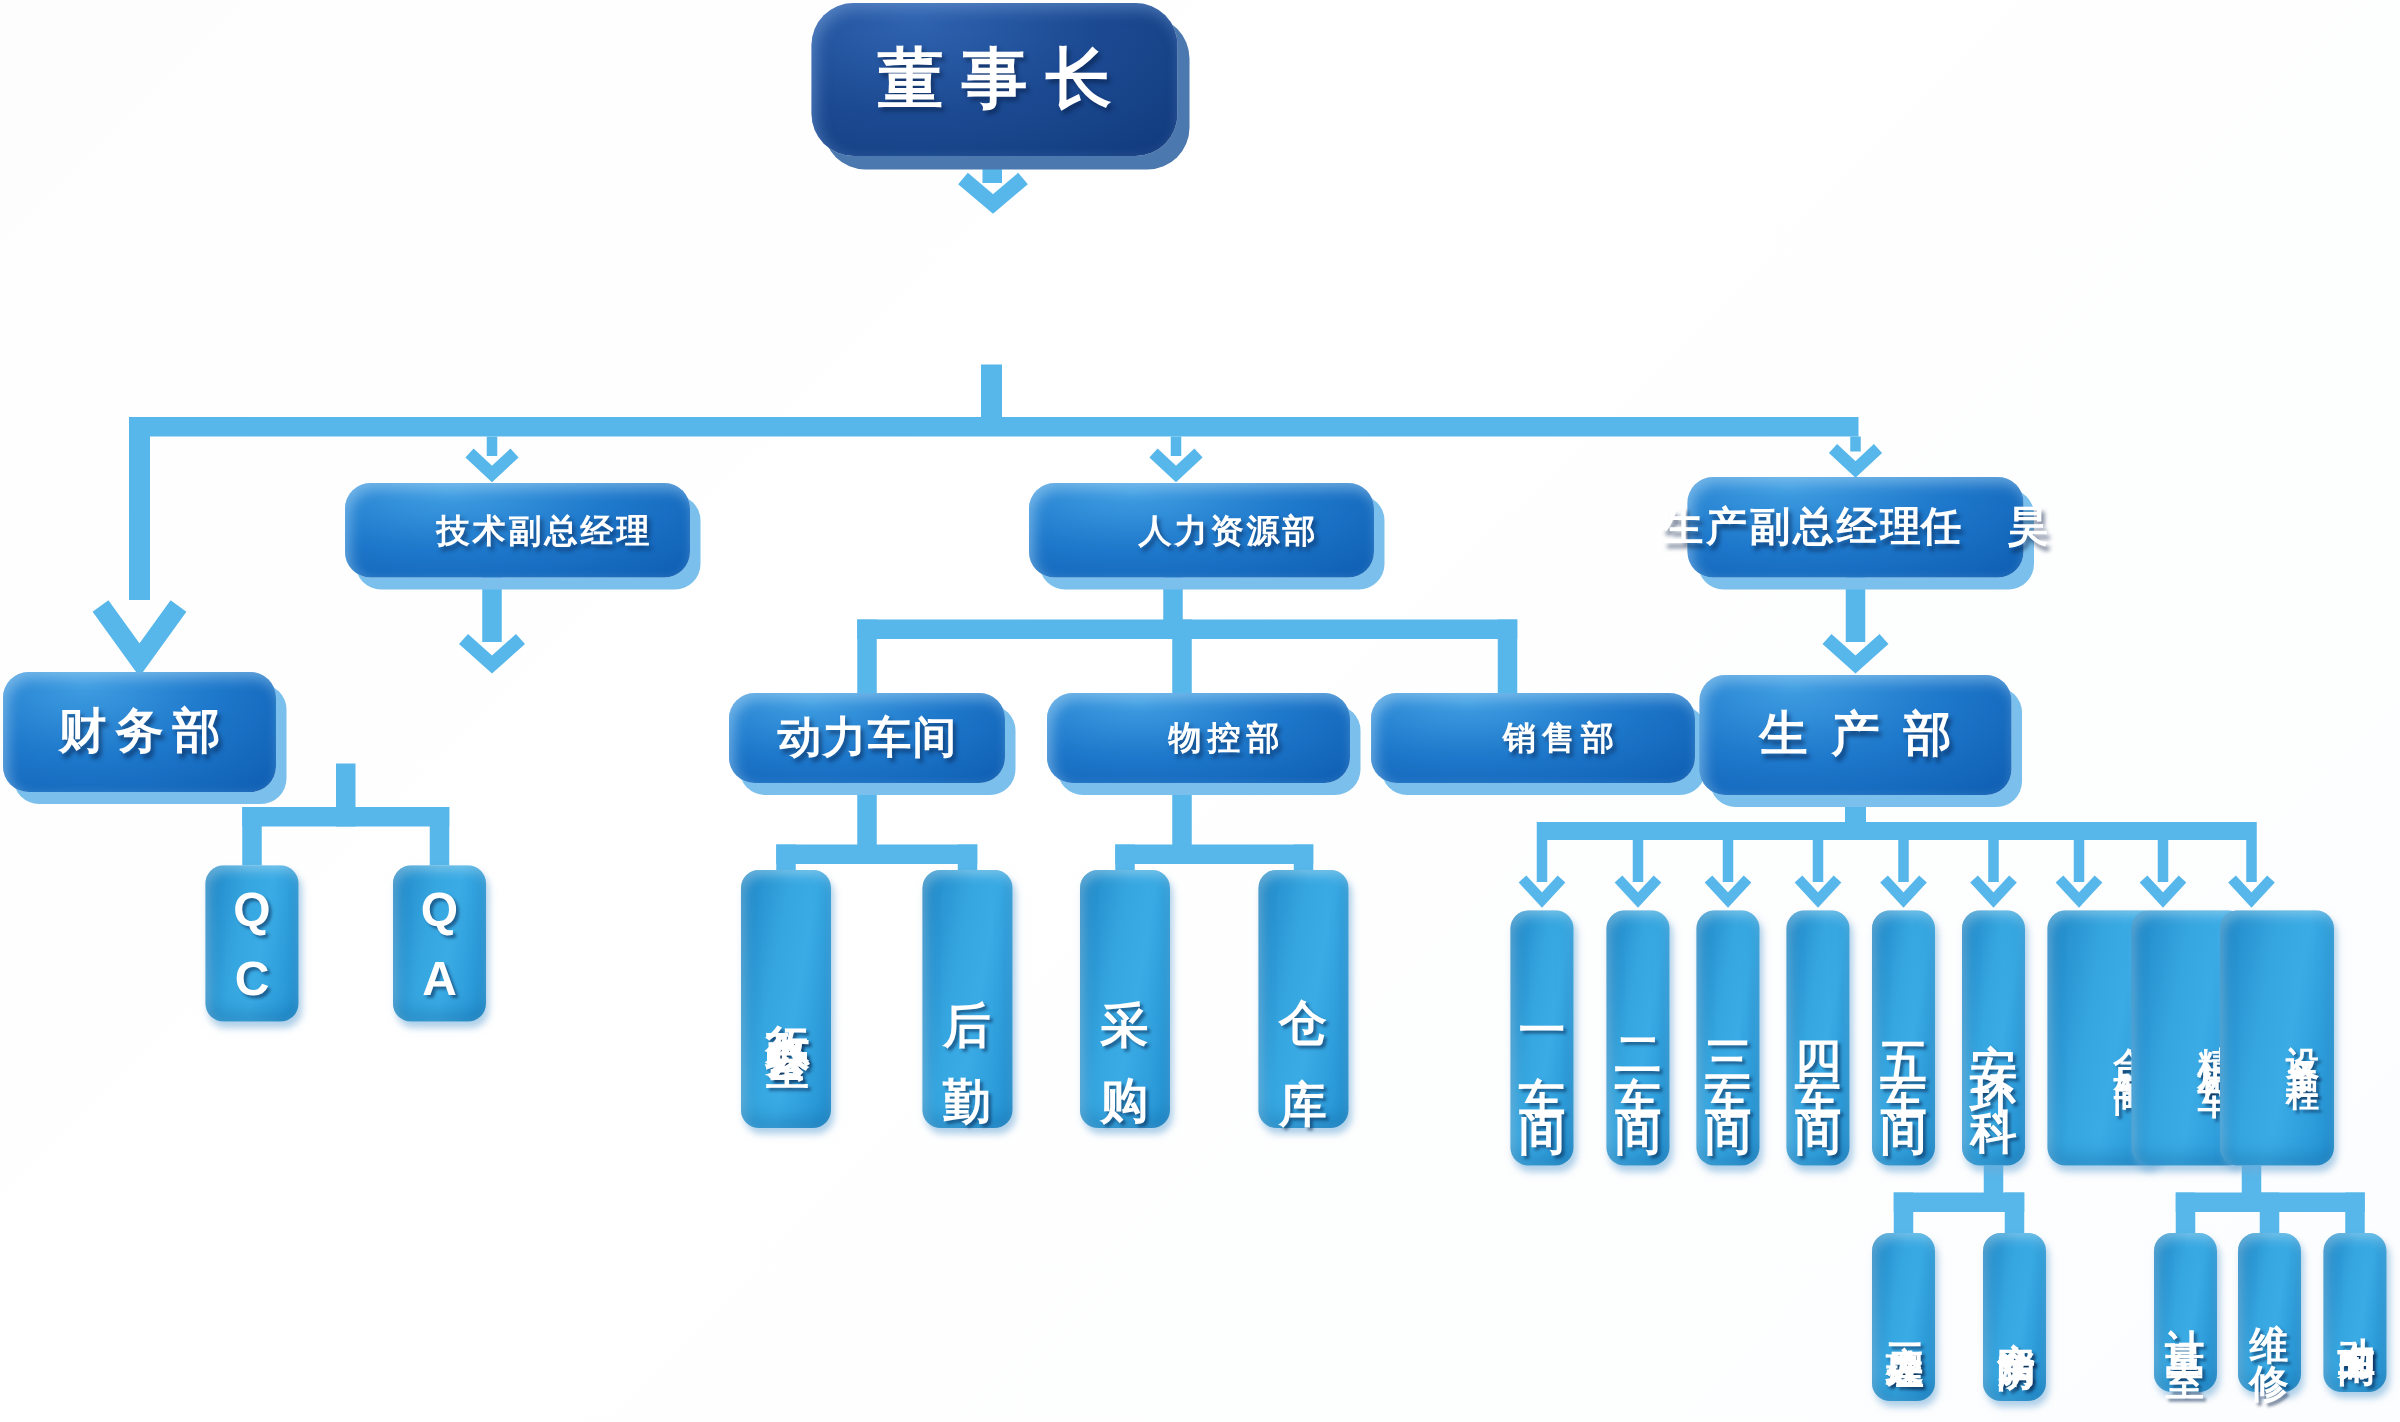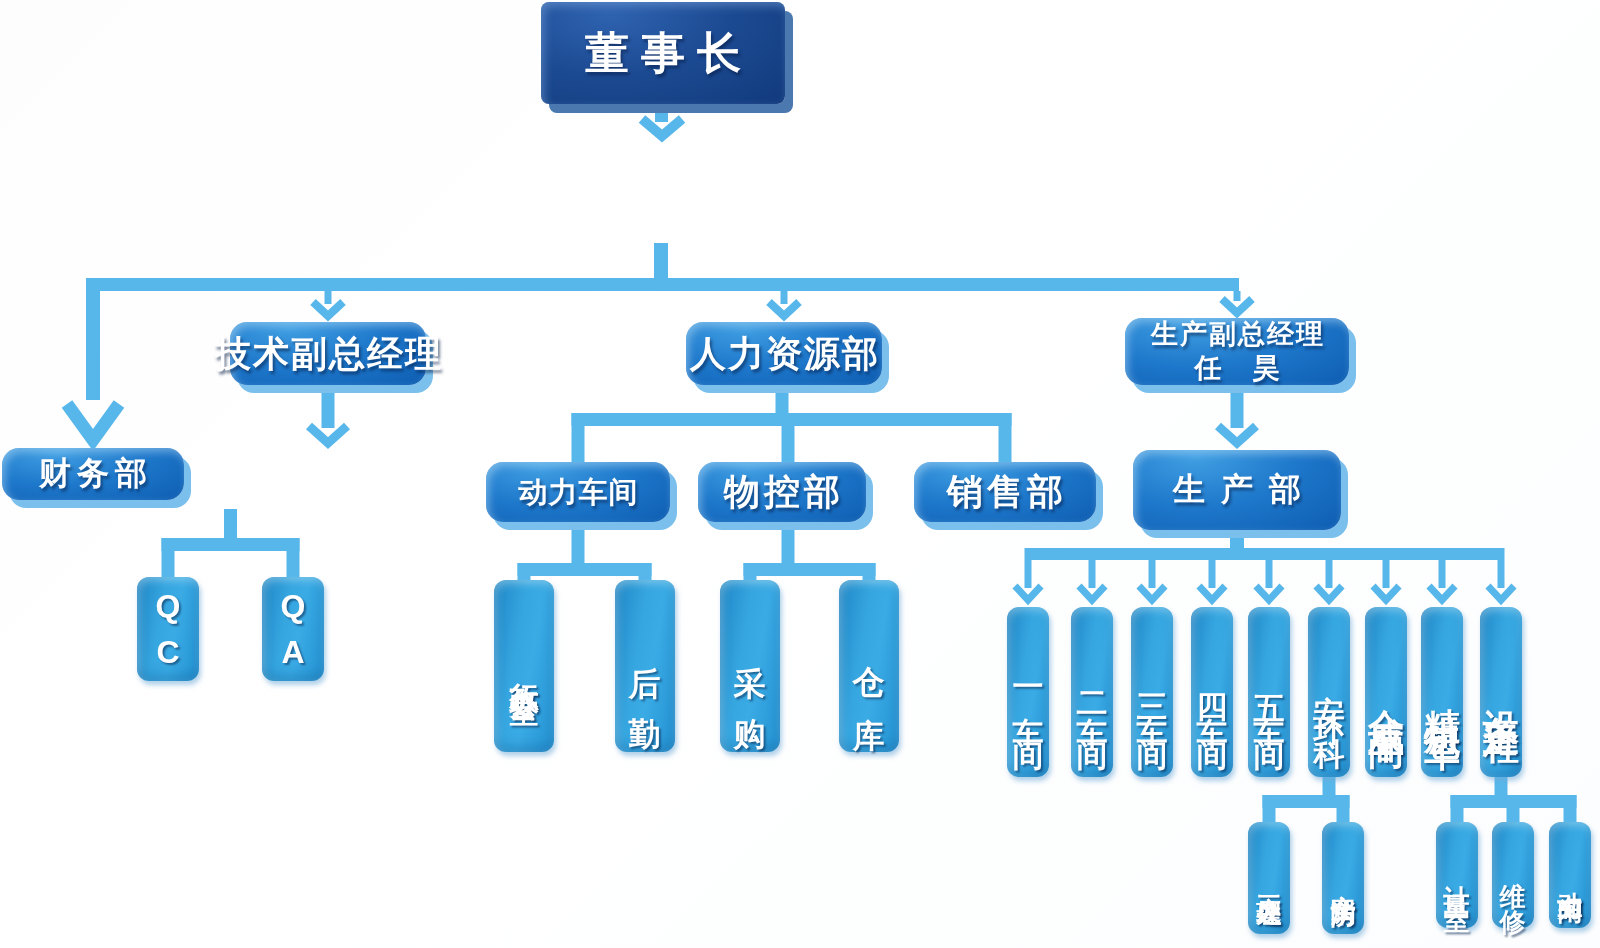--- a/index.html
+++ b/index.html
@@ -12,21 +12,21 @@
   .node{
     position:absolute;display:flex;align-items:center;justify-content:center;
     color:#fff;font-weight:bold;text-align:center;
   }
   .node .label{
     line-height:1.05;white-space:nowrap;
     letter-spacing:var(--ls,0px);margin-right:calc(var(--ls,0px) * -1);
     text-shadow:2px 3px 3px rgba(8,30,70,0.55);
   }
   .box-dark{
-    border-radius:8px;
+    border-radius:28px;
     background:radial-gradient(ellipse at 28% 12%,#2f63b0 0%,#1c4a92 48%,#113a7c 100%);
     box-shadow:8px 9px 0 #4a78af, inset 3px 4px 10px rgba(140,180,230,0.45);
   }
   .box-mid{
     border-radius:17px;
     background:radial-gradient(ellipse at 30% 10%,#3f9ee2 0%,#1e78cb 48%,#0e5db2 100%);
     box-shadow:7px 8px 0 #7bc0ec, inset 3px 4px 9px rgba(205,238,255,0.45);
   }
   .box-small{
     border-radius:12px;
@@ -34,23 +34,23 @@
     box-shadow:2px 4px 5px rgba(110,170,215,0.55),
                inset 0 -6px 12px rgba(8,90,150,0.35),
                inset 2px 3px 8px rgba(225,248,255,0.45);
   }
   .vtext{
     writing-mode:vertical-rl;text-orientation:upright;
     letter-spacing:var(--vls,0px);position:relative;top:calc(var(--vls,0px) / 2);
     white-space:nowrap;line-height:1;
     text-shadow:2px 2px 2px rgba(8,30,70,0.5);font-weight:bold;
   }
-  .two-line{flex-direction:column;}
+  .two-line{flex-direction:row;}
   .two-line .label{line-height:1.25;}
-  .f44{font-size:44px;} .f32{font-size:32px;} .f30{font-size:36px;}
+  .f44{font-size:44px;} .f32{font-size:32px;} .f30{font-size:22px;padding-left:34px;}
   .f29{font-size:29px;} .f27{font-size:27px;} .f31{font-size:31px;}
   .f26{font-size:26px;} .f25{font-size:25px;}
 </style>
 </head>
 <body>
 
 <div id="stage">
 
   <svg class="wires" width="1600" height="948" viewBox="0 0 1600 948">
     <g fill="#58b7ea" stroke="none">
@@ -131,21 +131,21 @@
       <path d="M1373 586 L1386 600 L1399 586" stroke-width="7"></path>
       <path d="M1429 586 L1442 600 L1455 586" stroke-width="7"></path>
       <path d="M1488 586 L1501 600 L1514 586" stroke-width="7"></path>
     </g>
   </svg>
 
   <div class="node box-dark f44" style="left:541px;top:2px;width:244px;height:102px;--ls:12px">
     <span class="label">董事长</span>
   </div>
 
-  <div class="node box-mid f32" style="left:2px;top:448px;width:182px;height:52px;--ls:6px">
+  <div class="node box-mid f32" style="left:2px;top:448px;width:182px;height:80px;--ls:6px">
     <span class="label">财务部</span>
   </div>
   <div class="node box-mid f30" style="left:230px;top:322px;width:196px;height:63px;--ls:2px">
     <span class="label">技术副总经理</span>
   </div>
   <div class="node box-mid f30" style="left:686px;top:322px;width:196px;height:63px;--ls:2px">
     <span class="label">人力资源部</span>
   </div>
   <div class="node box-mid two-line f27" style="left:1125px;top:318px;width:224px;height:67px;--ls:2px">
     <span class="label">生产副总经理</span>

